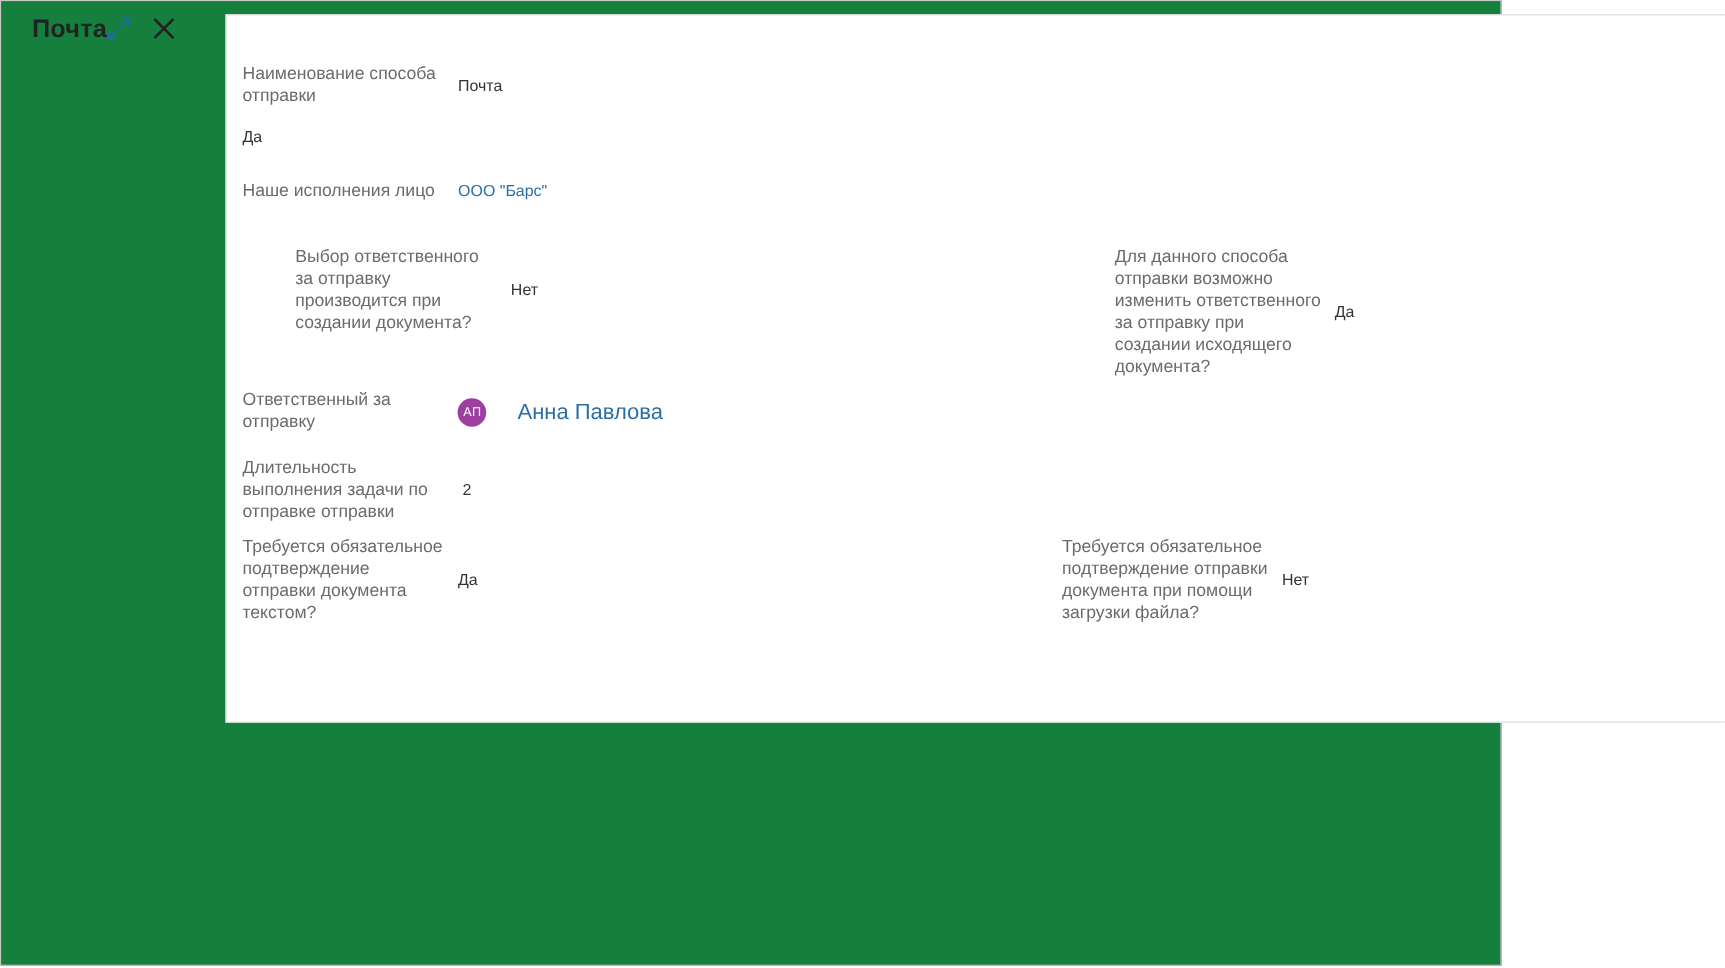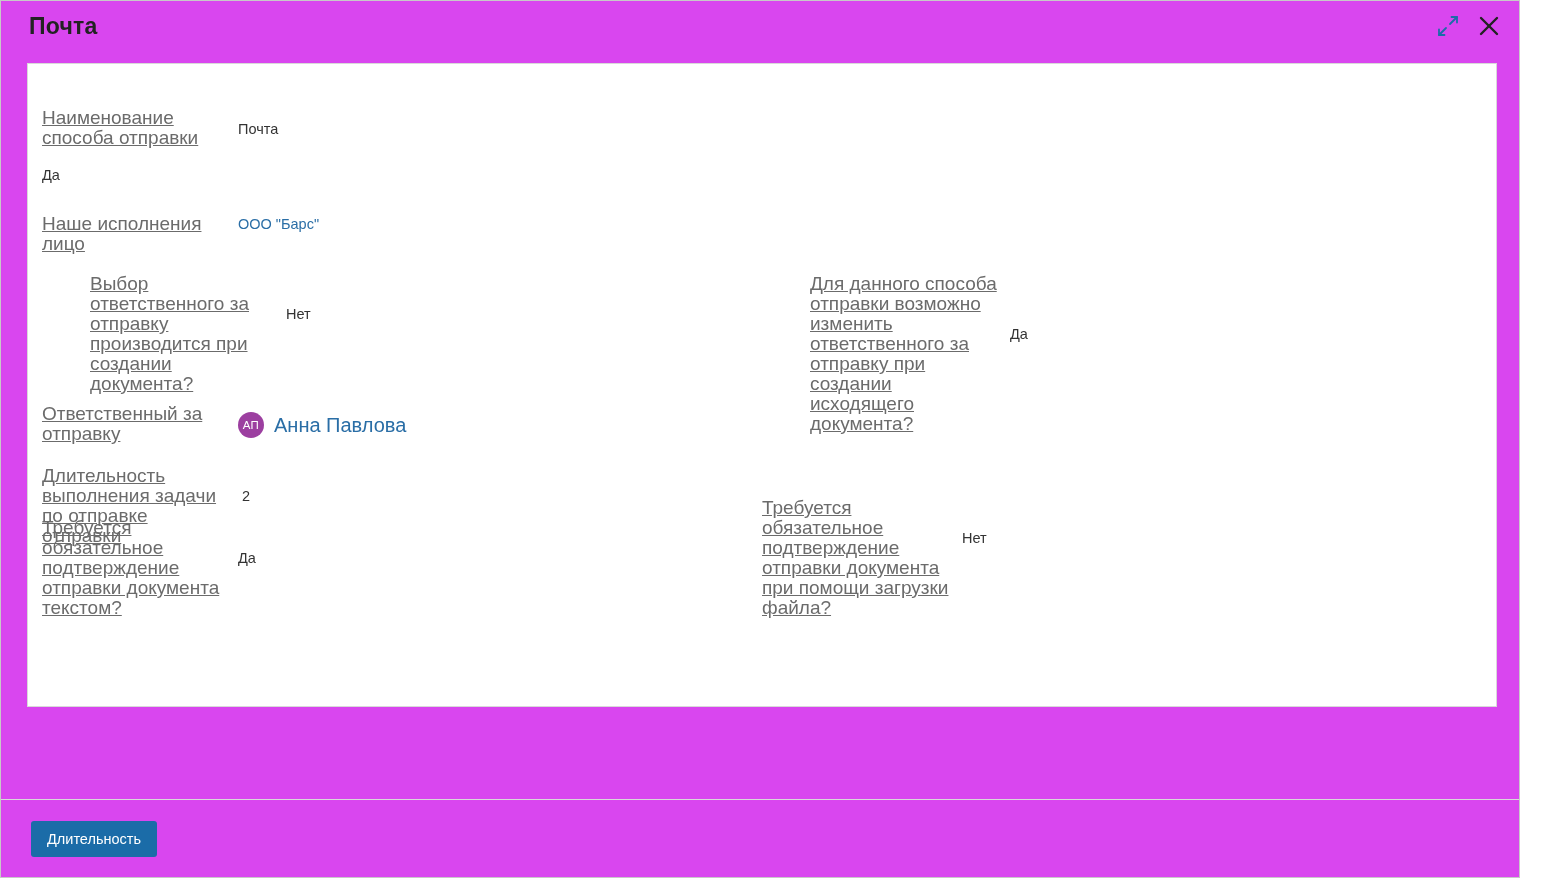--- a/index.html
+++ b/index.html
@@ -9,27 +9,27 @@
   }
   body {
     width: 1568px;
     height: 880px;
     font-family: "Liberation Sans", sans-serif;
     color: #333333;
     overflow: hidden;
   }
   .window {
     position: relative;
-    width: 1520px;
+    width: 1365px;
     height: 878px;
     border: 1px solid #c8c8c8;
     box-sizing: border-box;
-    background: #d946ef;
-    display: flex;
-    flex-direction: column;
+    background: #15803d;
+    display: flex;
+    flex-direction: row;
   }
   
   .titlebar {
     height: 50px;
     flex: 0 0 50px;
     display: flex;
     align-items: center;
     padding: 0 18px 0 28px;
     box-sizing: border-box;
   }
@@ -81,26 +81,25 @@
   }
   .cell {
     display: flex;
     align-items: flex-start;
   }
   .cell-left  { width: 745px; }
   .cell-right { width: 745px; }
   .lbl {
     width: 196px;
     flex: 0 0 196px;
-    font-size: 19px;
+    font-size: 16px;
     line-height: 20px;
     color: #6b6b6b;
     padding-right: 12px;
     box-sizing: border-box;
-    text-decoration: underline;
   }
   .val {
     font-size: 14.5px;
     line-height: 20px;
     color: #333333;
   }
   .val.link {
     color: #2a6ea6;
   }
   
@@ -120,21 +119,21 @@
   .r6 .val { padding-top: 20px; }
   .r6 .lbl-right { width: 200px; flex: 0 0 200px; }
   .r7 { height: 92px; align-items: flex-end; }
   .r7 .val { padding-top: 30px; }
   .r7 .lbl-right { width: 200px; flex: 0 0 200px; }
 
   
   .person {
     display: flex;
     align-items: center;
-    gap: 10px;
+    gap: 28px;
     padding-top: 8px;
   }
   .avatar {
     width: 26px;
     height: 26px;
     border-radius: 50%;
     background: #9c3fa0;
     color: #ffffff;
     font-size: 11.5px;
     display: flex;

